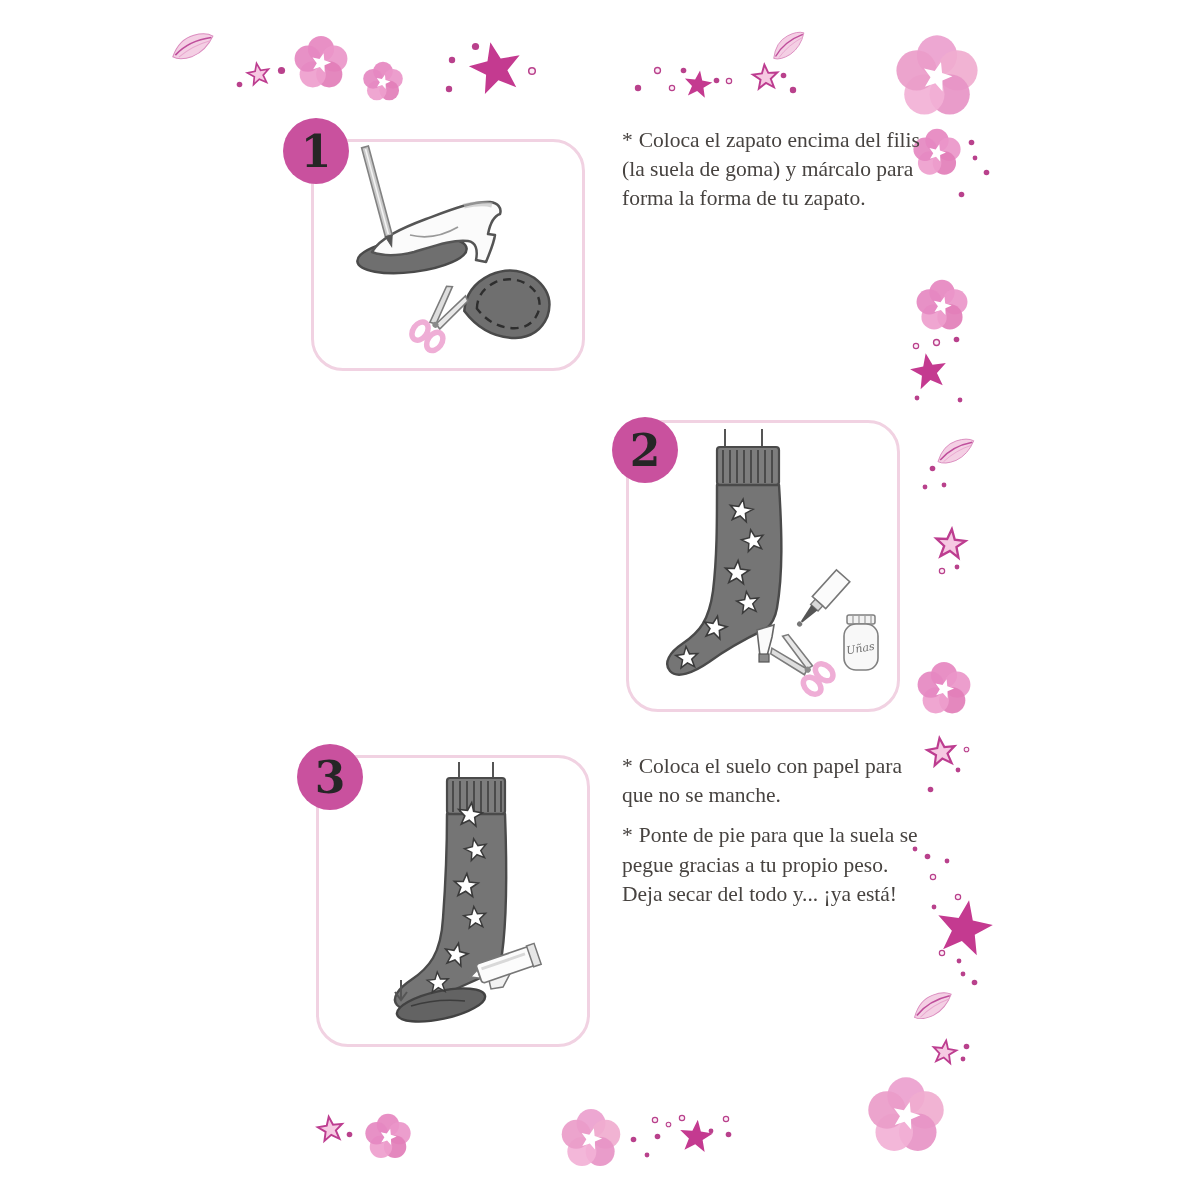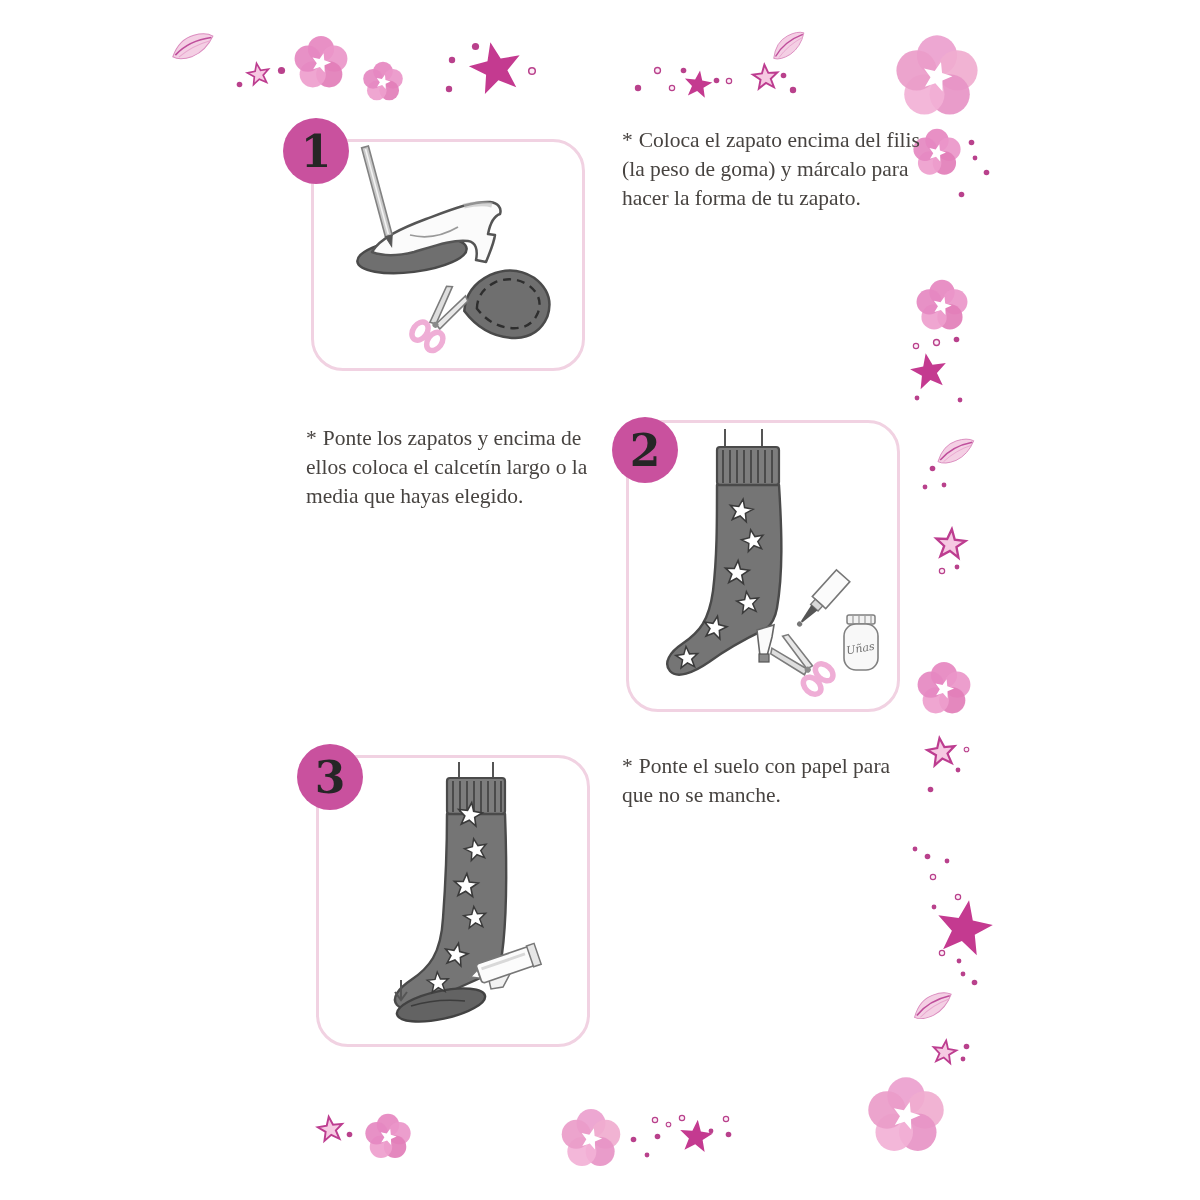--- a/index.html
+++ b/index.html
@@ -496,25 +496,24 @@
         <circle cx="0" cy="1" r="3" fill="#8a8a8a"></circle>
         <ellipse cx="9" cy="15" rx="7" ry="10" fill="none" stroke="#efaed6" stroke-width="5.5"></ellipse>
         <ellipse cx="-9" cy="15" rx="7" ry="10" fill="none" stroke="#efaed6" stroke-width="5.5"></ellipse>
       </g>
     </svg>
   </div>
   <div class="badge" style="left:283px;top:118px;">
     <span>1</span>
   </div>
   <div class="text-col" style="left:622px;top:126px;">
-    <p><span class="ast">*</span><span>Coloca el zapato encima del filis (la peso de goma) y márcalo para hacer la forma de tu zapato.</span></p>
+    <p><span class="ast">*</span><span>Coloca el zapato encima del filis (la suela de goma) y márcalo para forma la forma de tu zapato.</span></p>
   </div>
 
   <div class="text-col" style="left:306px;top:424px;width:302px;">
-    <p><span class="ast">*</span><span>Ponte los zapatos y encima de ellos coloca el calcetín largo o la media que hayas elegido.</span></p>
   </div>
   <div class="panel" style="left:626px;top:420px;width:268px;height:286px;">
     <svg width="268" height="286" viewBox="0 0 268 286">
       <defs>
         <polygon id="st2" points="0,-10 2.47,-3.4 9.51,-3.09 3.99,1.3 5.88,8.09 0,4.2 -5.88,8.09 -3.99,1.3 -9.51,-3.09 -2.47,-3.4"></polygon>
       </defs>
 
       <g>
         <line x1="96" y1="6" x2="96" y2="26" stroke="#555" stroke-width="2"></line>
         <line x1="133" y1="6" x2="133" y2="26" stroke="#555" stroke-width="2"></line>
@@ -637,16 +636,17 @@
       <g stroke="#555" stroke-width="2" fill="none">
         <line x1="82" y1="222" x2="82" y2="241"></line>
         <polyline points="76,234 82,242 88,234"></polyline>
       </g>
     </svg>
   </div>
   <div class="badge" style="left:297px;top:744px;">
     <span>3</span>
   </div>
   <div class="text-col" style="left:622px;top:752px;width:302px;">
-    <p><span class="ast">*</span><span>Ponte el suelo con papel para que no se manche.</span></p>
+    <p><span class="ast">*</span><span>Coloca el suelo con papel para que no se manche.</span></p>
+    <p><span class="ast">*</span><span>Ponte de pie para que la suela se pegue gracias a tu propio peso. Deja secar del todo y... ¡ya está!</span></p>
   </div>
 
 </div>
 
 </body></html>

